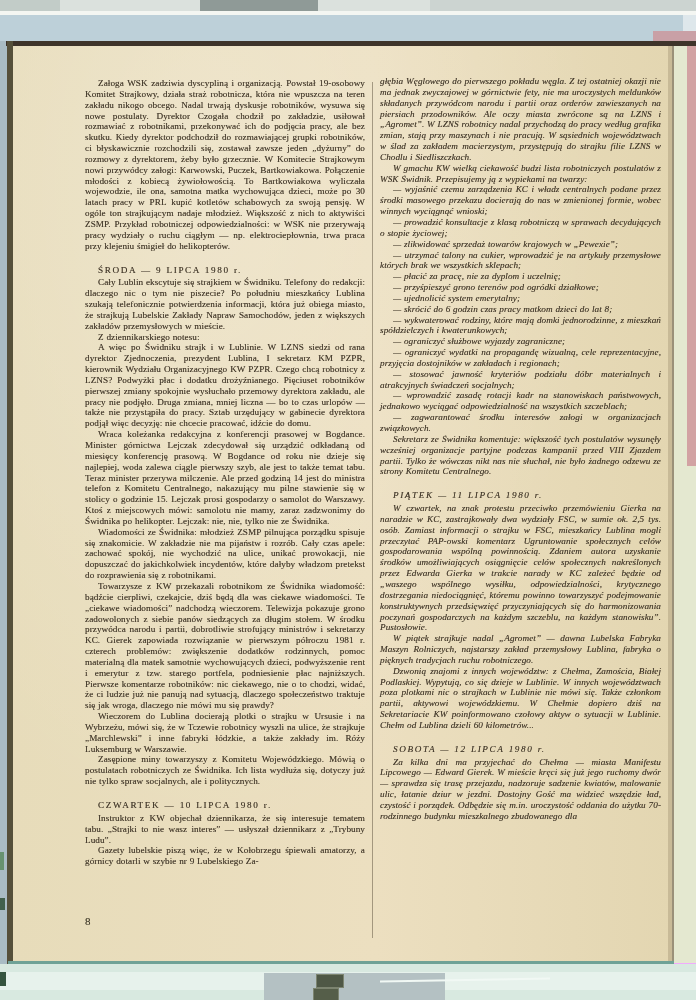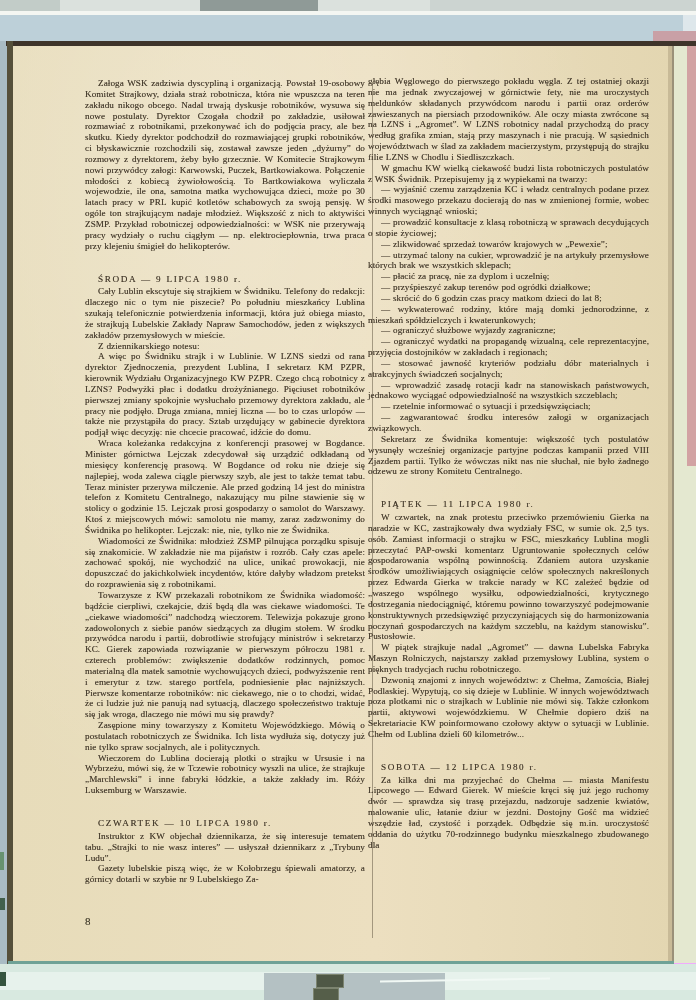--- a/index.html
+++ b/index.html
@@ -37,30 +37,30 @@
   .bottom-gray-object{position:absolute;left:264px;top:973px;width:181px;height:27px;background:#b4c1c3;}
   .film-mark-1{position:absolute;left:316px;top:974px;width:26px;height:12px;background:#4f5846;border:1px solid #7c8470;}
   .film-mark-2{position:absolute;left:313px;top:988px;width:24px;height:12px;background:#555e49;border:1px solid #7c8470;}
   .bottom-streak{position:absolute;left:380px;top:979px;width:170px;height:2px;background:#f1f8f4;transform:rotate(-1deg);}
   .green-mark-a{position:absolute;left:0;top:852px;width:4px;height:18px;background:#67926f;}
   .green-mark-b{position:absolute;left:0;top:898px;width:5px;height:12px;background:#41604c;}
   .green-mark-c{position:absolute;left:0;top:972px;width:6px;height:14px;background:#35543f;}
   
   .col{position:absolute;top:78px;width:280px;}
   .col-left{left:85px;}
-  .col-right{left:368px;top:76px;width:281px;}
+  .col-right{left:380px;top:76px;width:281px;font-style:italic;}
   .column-rule{position:absolute;left:372px;top:82px;width:1px;height:856px;background:rgba(90,80,60,0.5);}
   .para{
     margin:0;text-align:justify;text-indent:13px;
     font-size:9.2px;line-height:10.85px;color:#43392b;
     letter-spacing:0.05px;word-spacing:0.4px;
     text-shadow:0 0 0.4px rgba(60,50,35,0.55);
   }
   .para.cont{text-indent:0;}
-  .para.heading{margin-top:22px;margin-bottom:2px;letter-spacing:1.6px;}
+  .para.heading{margin-top:13px;margin-bottom:2px;letter-spacing:1.6px;}
   .page-number{position:absolute;left:85px;top:915px;font-size:11px;color:#46402f;text-shadow:0 0 0.4px rgba(60,50,35,0.55);}
 </style>
 </head>
 <body>
 
 <div class="stage">
 
   <div class="top-gray"></div>
   <div class="top-gray-mid"></div>
   <div class="top-gray-dark"></div>
@@ -82,48 +82,48 @@
 
   <div class="col col-left">
       <p class="para body">Załoga WSK zadziwia dyscypliną i organizacją. Powstał 19-osobowy Komitet Strajkowy, działa straż robotnicza, która nie wpuszcza na teren zakładu nikogo obcego. Nadal trwają dyskusje robotników, wysuwa się nowe postulaty. Dyrektor Czogała chodził po zakładzie, usiłował rozmawiać z robotnikami, przekonywać ich do podjęcia pracy, ale bez skutku. Kiedy dyrektor podchodził do rozmawiającej grupki robotników, ci błyskawicznie rozchodzili się, zostawał zawsze jeden „dyżurny” do rozmowy z dyrektorem, żeby było grzecznie. W Komitecie Strajkowym nowi przywódcy załogi: Karwowski, Puczek, Bartkowiakowa. Połączenie młodości z kobiecą żywiołowością. To Bartkowiakowa wyliczała wojewodzie, ile ona, samotna matka wychowująca dzieci, może po 30 latach pracy w PRL kupić kotletów schabowych za swoją pensję. W ogóle ton strajkującym nadaje młodzież. Większość z nich to aktywiści ZSMP. Przykład robotniczej odpowiedzialności: w WSK nie przerywają pracy wydziały o ruchu ciągłym — np. elektrociepłownia, trwa praca przy klejeniu śmigieł do helikopterów.</p>
       <p class="para heading">ŚRODA — 9 LIPCA 1980 r.</p>
       <p class="para body">Cały Lublin ekscytuje się strajkiem w Świdniku. Telefony do redakcji: dlaczego nic o tym nie piszecie? Po południu mieszkańcy Lublina szukają telefonicznie potwierdzenia informacji, która już obiega miasto, że strajkują Lubelskie Zakłady Napraw Samochodów, jeden z większych zakładów przemysłowych w mieście.</p>
       <p class="para body">Z dziennikarskiego notesu:</p>
       <p class="para body">A więc po Świdniku strajk i w Lublinie. W LZNS siedzi od rana dyrektor Zjednoczenia, prezydent Lublina, I sekretarz KM PZPR, kierownik Wydziału Organizacyjnego KW PZPR. Czego chcą robotnicy z LZNS? Podwyżki płac i dodatku drożyźnianego. Pięciuset robotników pierwszej zmiany spokojnie wysłuchało przemowy dyrektora zakładu, ale pracy nie podjęło. Druga zmiana, mniej liczna — bo to czas urlopów — także nie przystąpiła do pracy. Sztab urzędujący w gabinecie dyrektora podjął więc decyzję: nie chcecie pracować, idźcie do domu.</p>
       <p class="para body">Wraca koleżanka redakcyjna z konferencji prasowej w Bogdance. Minister górnictwa Lejczak zdecydował się urządzić odkładaną od miesięcy konferencję prasową. W Bogdance od roku nie dzieje się najlepiej, woda zalewa ciągle pierwszy szyb, ale jest to także temat tabu. Teraz minister przerywa milczenie. Ale przed godziną 14 jest do ministra telefon z Komitetu Centralnego, nakazujący mu pilne stawienie się w stolicy o godzinie 15. Lejczak prosi gospodarzy o samolot do Warszawy. Ktoś z miejscowych mówi: samolotu nie mamy, zaraz zadzwonimy do Świdnika po helikopter. Lejczak: nie, nie, tylko nie ze Świdnika.</p>
       <p class="para body">Wiadomości ze Świdnika: młodzież ZSMP pilnująca porządku spisuje się znakomicie. W zakładzie nie ma pijaństw i rozrób. Cały czas apele: zachować spokój, nie wychodzić na ulice, unikać prowokacji, nie dopuszczać do jakichkolwiek incydentów, które dałyby władzom pretekst do rozprawienia się z robotnikami.</p>
       <p class="para body">Towarzysze z KW przekazali robotnikom ze Świdnika wiadomość: bądźcie cierpliwi, czekajcie, dziś będą dla was ciekawe wiadomości. Te „ciekawe wiadomości” nadchodzą wieczorem. Telewizja pokazuje grono zadowolonych z siebie panów siedzących za długim stołem. W środku przywódca narodu i partii, dobrotliwie strofujący ministrów i sekretarzy KC. Gierek zapowiada rozwiązanie w pierwszym półroczu 1981 r. czterech problemów: zwiększenie dodatków rodzinnych, pomoc materialną dla matek samotnie wychowujących dzieci, podwyższenie rent i emerytur z tzw. starego portfela, podniesienie płac najniższych. Pierwsze komentarze robotników: nic ciekawego, nie o to chodzi, widać, że ci ludzie już nie panują nad sytuacją, dlaczego społeczeństwo traktuje się jak wroga, dlaczego nie mówi mu się prawdy?</p>
+      <p class="para body">Wieczorem do Lublina docierają plotki o strajku w Ursusie i na Wybrzeżu, mówi się, że w Tczewie robotnicy wyszli na ulice, że strajkuje „Marchlewski” i inne fabryki łódzkie, a także zakłady im. Róży Luksemburg w Warszawie.</p>
       <p class="para body">Zasępione miny towarzyszy z Komitetu Wojewódzkiego. Mówią o postulatach robotniczych ze Świdnika. Ich lista wydłuża się, dotyczy już nie tylko spraw socjalnych, ale i politycznych.</p>
-      <p class="para body">Wieczorem do Lublina docierają plotki o strajku w Ursusie i na Wybrzeżu, mówi się, że w Tczewie robotnicy wyszli na ulice, że strajkuje „Marchlewski” i inne fabryki łódzkie, a także zakłady im. Róży Luksemburg w Warszawie.</p>
       <p class="para heading">CZWARTEK — 10 LIPCA 1980 r.</p>
       <p class="para body">Instruktor z KW objechał dziennikarza, że się interesuje tematem tabu. „Strajki to nie wasz interes” — usłyszał dziennikarz z „Trybuny Ludu”.</p>
       <p class="para body">Gazety lubelskie piszą więc, że w Kołobrzegu śpiewali amatorzy, a górnicy dotarli w szybie nr 9 Lubelskiego Za-</p>
     </div>
   <div class="column-rule"></div>
   <div class="col col-right">
       <p class="para cont">głębia Węglowego do pierwszego pokładu węgla. Z tej ostatniej okazji nie ma jednak zwyczajowej w górnictwie fety, nie ma uroczystych meldunków składanych przywódcom narodu i partii oraz orderów zawieszanych na piersiach przodowników. Ale oczy miasta zwrócone są na LZNS i „Agromet”. W LZNS robotnicy nadal przychodzą do pracy według grafika zmian, stają przy maszynach i nie pracują. W sąsiednich województwach w ślad za zakładem macierzystym, przystępują do strajku filie LZNS w Chodlu i Siedliszczkach.</p>
       <p class="para body">W gmachu KW wielką ciekawość budzi lista robotniczych postulatów z WSK Świdnik. Przepisujemy ją z wypiekami na twarzy:</p>
       <p class="para body">— wyjaśnić czemu zarządzenia KC i władz centralnych podane przez środki masowego przekazu docierają do nas w zmienionej formie, wobec winnych wyciągnąć wnioski;</p>
       <p class="para body">— prowadzić konsultacje z klasą robotniczą w sprawach decydujących o stopie życiowej;</p>
       <p class="para body">— zlikwidować sprzedaż towarów krajowych w „Pewexie”;</p>
       <p class="para body">— utrzymać talony na cukier, wprowadzić je na artykuły przemysłowe których brak we wszystkich sklepach;</p>
       <p class="para body">— płacić za pracę, nie za dyplom i uczelnię;</p>
-      <p class="para body">— przyśpieszyć zakup terenów pod ogródki działkowe;</p>
+      <p class="para body">— przyśpieszyć grono terenów pod ogródki działkowe;</p>
+      <p class="para body">— ujednolicić system emerytalny;</p>
       <p class="para body">— skrócić do 6 godzin czas pracy matkom dzieci do lat 8;</p>
       <p class="para body">— wykwaterować rodziny, które mają domki jednorodzinne, z mieszkań spółdzielczych i kwaterunkowych;</p>
       <p class="para body">— ograniczyć służbowe wyjazdy zagraniczne;</p>
       <p class="para body">— ograniczyć wydatki na propagandę wizualną, cele reprezentacyjne, przyjęcia dostojników w zakładach i regionach;</p>
       <p class="para body">— stosować jawność kryteriów podziału dóbr materialnych i atrakcyjnych świadczeń socjalnych;</p>
       <p class="para body">— wprowadzić zasadę rotacji kadr na stanowiskach państwowych, jednakowo wyciągać odpowiedzialność na wszystkich szczeblach;</p>
-      <p class="para body">— rzetelnie informować o sytuacji i przedsięwzięciach;</p>
       <p class="para body">— zagwarantować środku interesów załogi w organizacjach związkowych.</p>
       <p class="para body">Sekretarz ze Świdnika komentuje: większość tych postulatów wysunęły wcześniej organizacje partyjne podczas kampanii przed VIII Zjazdem partii. Tylko że wówczas nikt nas nie słuchał, nie było żadnego odzewu ze strony Komitetu Centralnego.</p>
       <p class="para heading">PIĄTEK — 11 LIPCA 1980 r.</p>
       <p class="para body">W czwartek, na znak protestu przeciwko przemówieniu Gierka na naradzie w KC, zastrajkowały dwa wydziały FSC, w sumie ok. 2,5 tys. osób. Zamiast informacji o strajku w FSC, mieszkańcy Lublina mogli przeczytać PAP-owski komentarz Ugruntowanie społecznych celów gospodarowania wspólną powinnością. Zdaniem autora uzyskanie środków umożliwiających osiągnięcie celów społecznych nakreślonych przez Edwarda Gierka w trakcie narady w KC zależeć będzie od „waszego wspólnego wysiłku, odpowiedzialności, krytycznego dostrzegania niedociągnięć, któremu powinno towarzyszyć podejmowanie konstruktywnych przedsięwzięć przyczyniających się do harmonizowania poczynań gospodarczych na każdym szczeblu, na każdym stanowisku”. Pustosłowie.</p>
-      <p class="para body">W piątek strajkuje nadal „Agromet” — dawna Lubelska Fabryka Maszyn Rolniczych, najstarszy zakład przemysłowy Lublina, system o pięknych tradycjach ruchu robotniczego.</p>
+      <p class="para body">W piątek strajkuje nadal „Agromet” — dawna Lubelska Fabryka Maszyn Rolniczych, najstarszy zakład przemysłowy Lublina, fabryka o pięknych tradycjach ruchu robotniczego.</p>
       <p class="para body">Dzwonią znajomi z innych województw: z Chełma, Zamościa, Białej Podlaskiej. Wypytują, co się dzieje w Lublinie. W innych województwach poza plotkami nic o strajkach w Lublinie nie mówi się. Także członkom partii, aktywowi wojewódzkiemu. W Chełmie dopiero dziś na Sekretariacie KW poinformowano czołowy aktyw o sytuacji w Lublinie. Chełm od Lublina dzieli 60 kilometrów...</p>
       <p class="para heading">SOBOTA — 12 LIPCA 1980 r.</p>
       <p class="para body">Za kilka dni ma przyjechać do Chełma — miasta Manifestu Lipcowego — Edward Gierek. W mieście kręci się już jego ruchomy dwór — sprawdza się trasę przejazdu, nadzoruje sadzenie kwiatów, malowanie ulic, łatanie dziur w jezdni. Dostojny Gość ma widzieć wszędzie ład, czystość i porządek. Odbędzie się m.in. uroczystość oddania do użytku 70-rodzinnego budynku mieszkalnego zbudowanego dla</p>
     </div>
   <div class="page-number">8</div>
 
   <div class="bottom-teal-line"></div>
   <div class="bottom-band"></div>
   <div class="bottom-band-white"></div>
   <div class="bottom-gray-object"></div>

